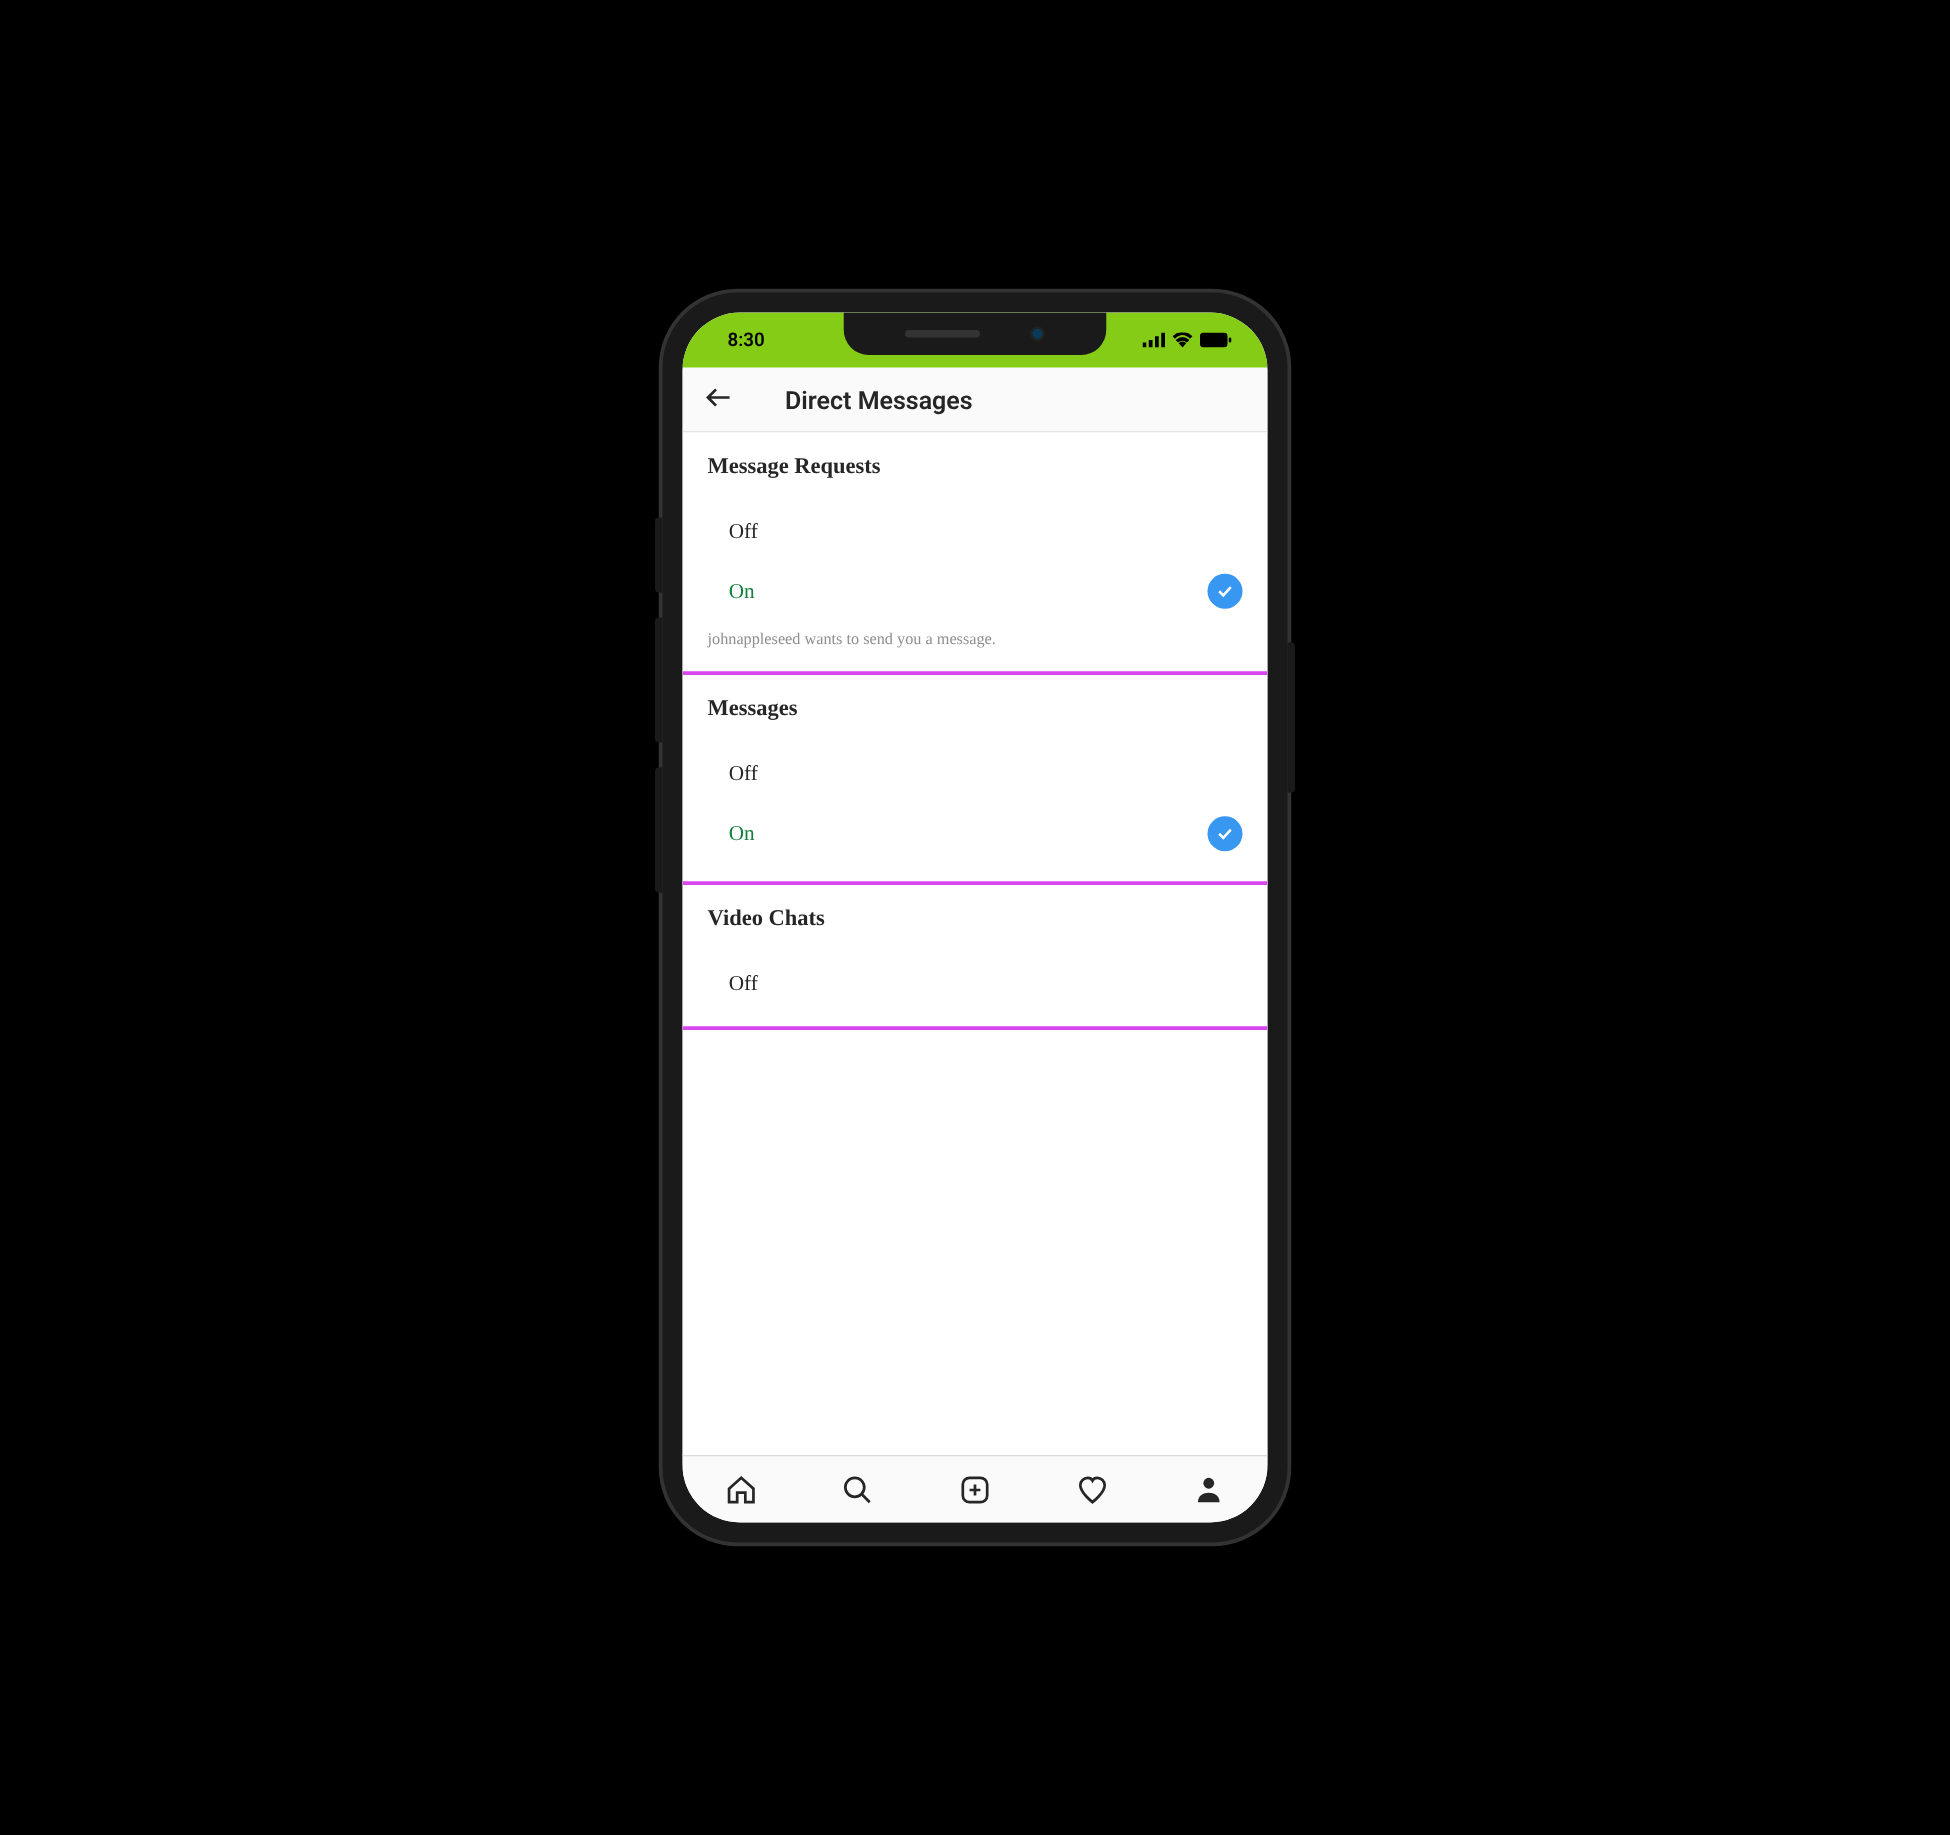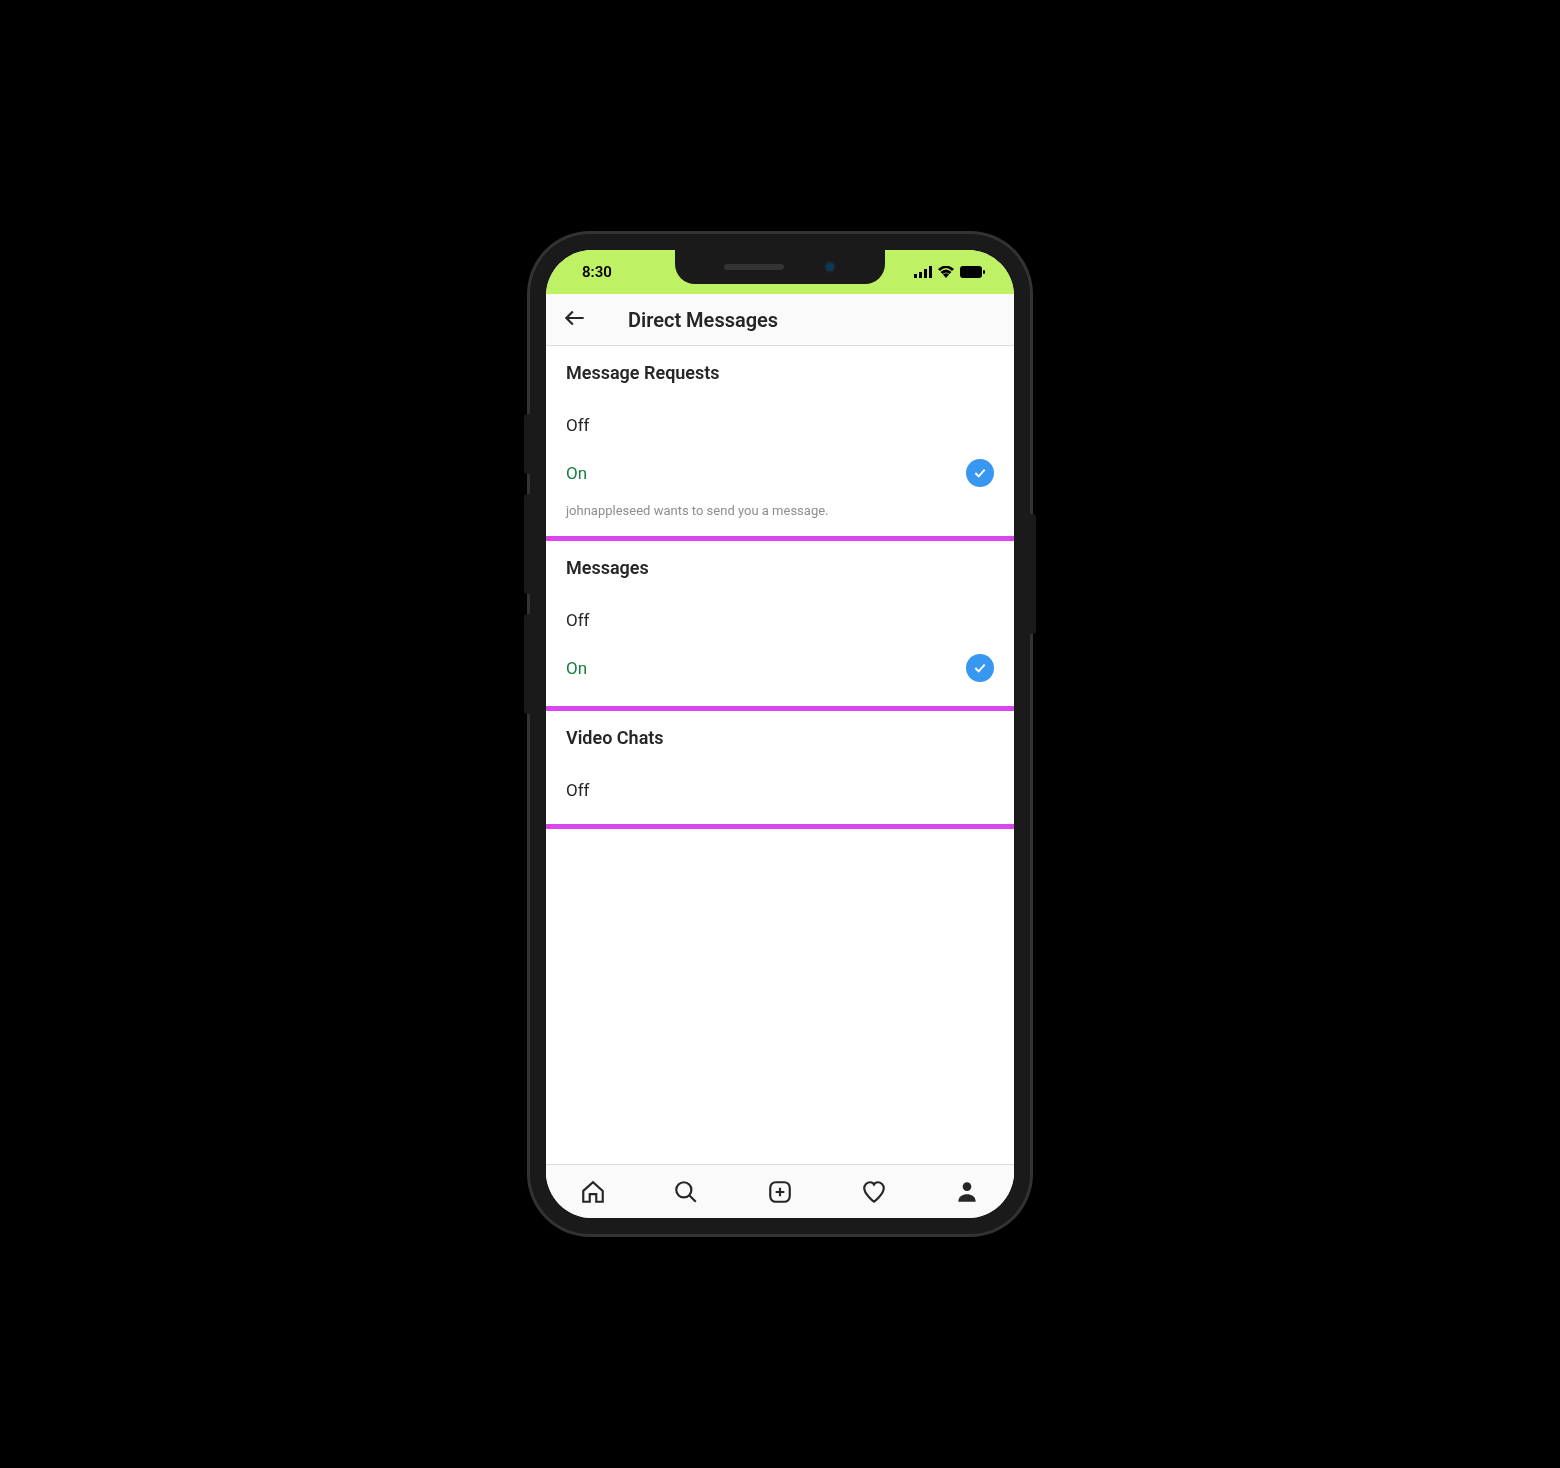--- a/index.html
+++ b/index.html
@@ -92,21 +92,21 @@
   }
   .notch .camera {
     width: 12px;
     height: 12px;
     background: #0a3a5a;
     border-radius: 50%;
     border: 2px solid #222;
   }
   .status-bar {
     height: 44px;
-    background: #bef264;
+    background: #84cc16;
     display: flex;
     align-items: center;
     justify-content: space-between;
     padding: 0 28px 0 36px;
     position: relative;
     gap: 11px;
   }
   .status-time {
     font-size: 15px;
     font-weight: 600;
@@ -130,35 +130,37 @@
     font-size: 20px;
     font-weight: 600;
     color: #262626;
   }
   .content {
     flex: 1;
     overflow-y: auto;
     background: #fff;
   }
   .section {
-    border-bottom: 5px solid #d946ef;
+    border-bottom: 3px solid #d946ef;
     padding: 16px 20px 12px 20px;
+    font-family: Liberation Serif, serif;
   }
   .section-title {
     font-size: 18px;
     font-weight: 600;
     color: #262626;
     margin-bottom: 20px;
   }
   .option {
     display: flex;
     align-items: center;
     justify-content: space-between;
     padding: 12px 0;
     cursor: pointer;
+    margin-left: 17px;
   }
   .option-label {
     font-size: 17px;
     color: #262626;
   }
   .option.selected .option-label {
     color: #15803d;
   }
   .check-circle {
     width: 28px;

